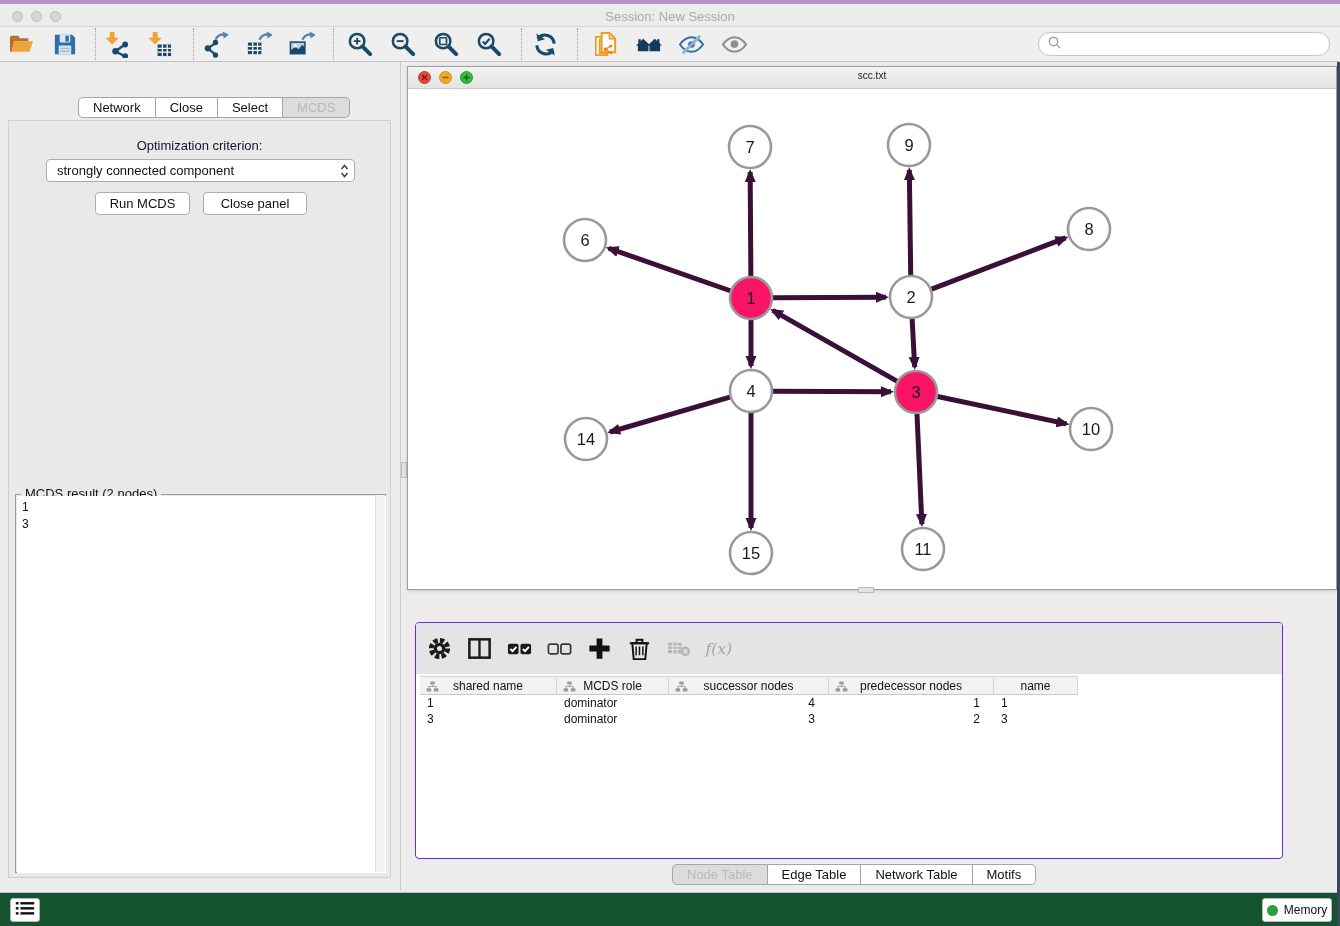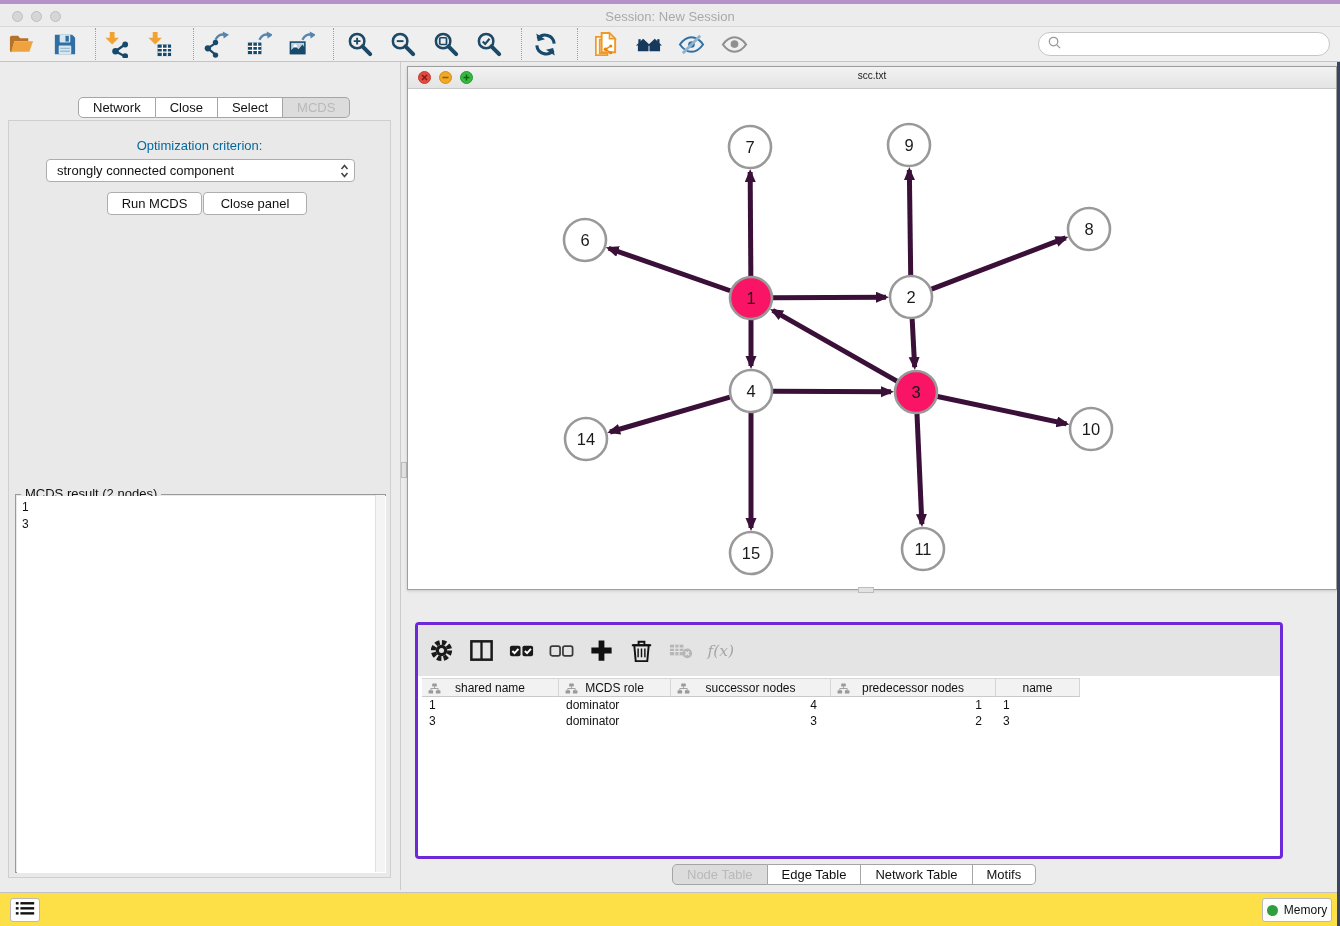--- a/index.html
+++ b/index.html
@@ -27,21 +27,21 @@
   
   .cp-header { position:absolute; left:0; top:62px; width:400px; height:32px; }
   .cp-title, .tp-title { position:absolute; font-size:13px; color:#2E2E2E; }
   .win-mini { position:absolute; width:15px; height:15px; display:flex; align-items:center; justify-content:center; }
   .cp-tabs { position:absolute; left:78px; top:97px; display:flex; }
   .seg-tab { height:21px; padding:0 14px; display:flex; align-items:center; font-size:13px; color:#111; background:#FFF; border:1px solid #A5A5A5; border-left:none; }
   .seg-tab.first { border-left:1px solid #A5A5A5; border-radius:5px 0 0 5px; }
   .seg-tab.last { border-radius:0 5px 5px 0; }
   .seg-tab.inactive-sel { background:#DCDCDC; color:#B9B9B9; }
   .cp-body { position:absolute; left:8px; top:120px; width:383px; height:758px; background:#E9E9E9; border:1px solid #CFCFCF; }
-  .opt-label { position:absolute; left:0; width:100%; top:17px; text-align:center; font-size:13px; color:#0369a1; }
+  .opt-label { position:absolute; left:0; width:100%; top:17px; text-align:center; font-size:13px; color:#0f172a; }
   .dropdown { position:absolute; left:37px; top:38px; width:309px; height:23px; background:#FFF; border:1px solid #ADADAD; border-radius:4px; display:flex; align-items:center; font-size:13px; color:#111; padding-left:10px; }
   .dropdown .stepper { position:absolute; right:5px; top:3px; }
   .cp-btn { position:absolute; height:23px; background:#FFF; border:1px solid #ADADAD; border-radius:4px; font-size:13px; color:#111; display:flex; align-items:center; justify-content:center; }
   .fieldset { position:absolute; left:6px; top:373px; width:371px; height:379px; border:1px solid #9A9A9A; }
   .fieldset .legend { position:absolute; left:5px; top:-9px; background:#E9E9E9; padding:0 4px; font-size:13px; color:#111; }
   .result-area { position:absolute; left:1px; top:1px; width:369px; height:377px; background:#FFF; font-size:12px; color:#111; padding:3px 5px; line-height:17px; }
   .result-scroll { position:absolute; right:0; top:0; width:10px; height:377px; background:#F4F4F4; border-left:1px solid #E0E0E0; }
 
   
   .net-window { position:absolute; left:407px; top:66px; width:930px; height:524px; background:#FFF; border:1px solid #9E9E9E; box-shadow:0 1px 3px rgba(0,0,0,.15); }
@@ -51,35 +51,35 @@
   .net-tl svg { width:9px; height:9px; }
   .net-canvas { position:absolute; left:1px; top:22px; }
 
   
   .vline { position:absolute; left:400px; top:62px; width:1px; height:828px; background:#CBCBCB; }
   .grip-v { position:absolute; left:401px; top:462px; width:6px; height:16px; background:#E2E2E2; border:1px solid #BDBDBD; }
   .grip-h { position:absolute; left:858px; top:587px; width:16px; height:6px; background:#E2E2E2; border:1px solid #BDBDBD; }
 
   
   .tp-header { position:absolute; left:407px; top:595px; width:933px; height:26px; }
-  .tp-container { position:absolute; left:415px; top:622px; width:868px; height:237px; background:#FFF; border:3px solid #6d28d9; border-radius:4px; overflow:hidden; }
+  .tp-container { position:absolute; left:415px; top:622px; width:868px; height:237px; background:#FFF; border:1px solid #6d28d9; border-radius:4px; overflow:hidden; }
   .tp-toolbar { position:absolute; left:0; top:0; width:100%; height:51px; background:#E4E4E4; display:flex; align-items:center; gap:9px; padding-left:8px; }
   .tp-toolbar .tb-btn.disabled { opacity:.85; }
   .tgrid { position:absolute; left:4px; top:53px; }
   .tgrid-header { display:flex; }
   .th { position:relative; height:19px; background:#F2F2F2; border-right:1px solid #D5D5D5; border-top:1px solid #D5D5D5; border-bottom:1px solid #C9C9C9; display:flex; align-items:center; justify-content:center; font-size:12px; color:#111; }
   .th .tree { position:absolute; left:6px; top:4px; }
   .trow { display:flex; height:16px; }
   .td { font-size:12px; color:#111; display:flex; align-items:center; }
   .td.left { justify-content:flex-start; padding-left:7px; }
   .td.right { justify-content:flex-end; padding-right:14px; }
   .tp-tabs { position:absolute; left:672px; top:864px; display:flex; }
 
   
-  .statusbar { position:absolute; left:0; top:892px; width:1340px; height:34px; background:#fde047; border-top:1px solid #C2C2C2; }
+  .statusbar { position:absolute; left:0; top:892px; width:1340px; height:34px; background:#14532d; border-top:1px solid #C2C2C2; }
   .sb-btn { position:absolute; top:5px; height:24px; background:#FDFDFD; border:1px solid #B9B9B9; border-radius:3px; display:flex; align-items:center; justify-content:center; font-size:12px; color:#111; }
   .mem-dot { width:11px; height:11px; border-radius:50%; background:#2E9E3E; margin-right:6px; }
 </style>
 </head>
 <body>
 
 <div id="app">
   <div class="desk-top"></div>
 
   <div class="titlebar">
@@ -258,21 +258,21 @@
     <div class="opt-label">Optimization criterion:</div>
     <div class="dropdown">
       <span>strongly connected component</span>
       <span class="stepper">
         <svg viewBox="0 0 9 16" width="9" height="16">
             <path d="M1.5 6L4.5 2.5 7.5 6" fill="none" stroke="#444" stroke-width="1.6"></path>
             <path d="M1.5 10l3 3.5 3-3.5" fill="none" stroke="#444" stroke-width="1.6"></path>
           </svg>
       </span>
     </div>
-    <div class="cp-btn" style="left:86px; top:71px; width:95px;margin-left:12px;">Run MCDS</div>
+    <div class="cp-btn" style="left:86px; top:71px; width:95px;">Run MCDS</div>
     <div class="cp-btn" style="left:194px; top:71px; width:104px;">Close panel</div>
 
     <div class="fieldset">
       <span class="legend">MCDS result (2 nodes)</span>
       <div class="result-area" id="result-area">
           <div>1</div>
           <div>3</div>
         </div>
       <div class="result-scroll"></div>
     </div>

